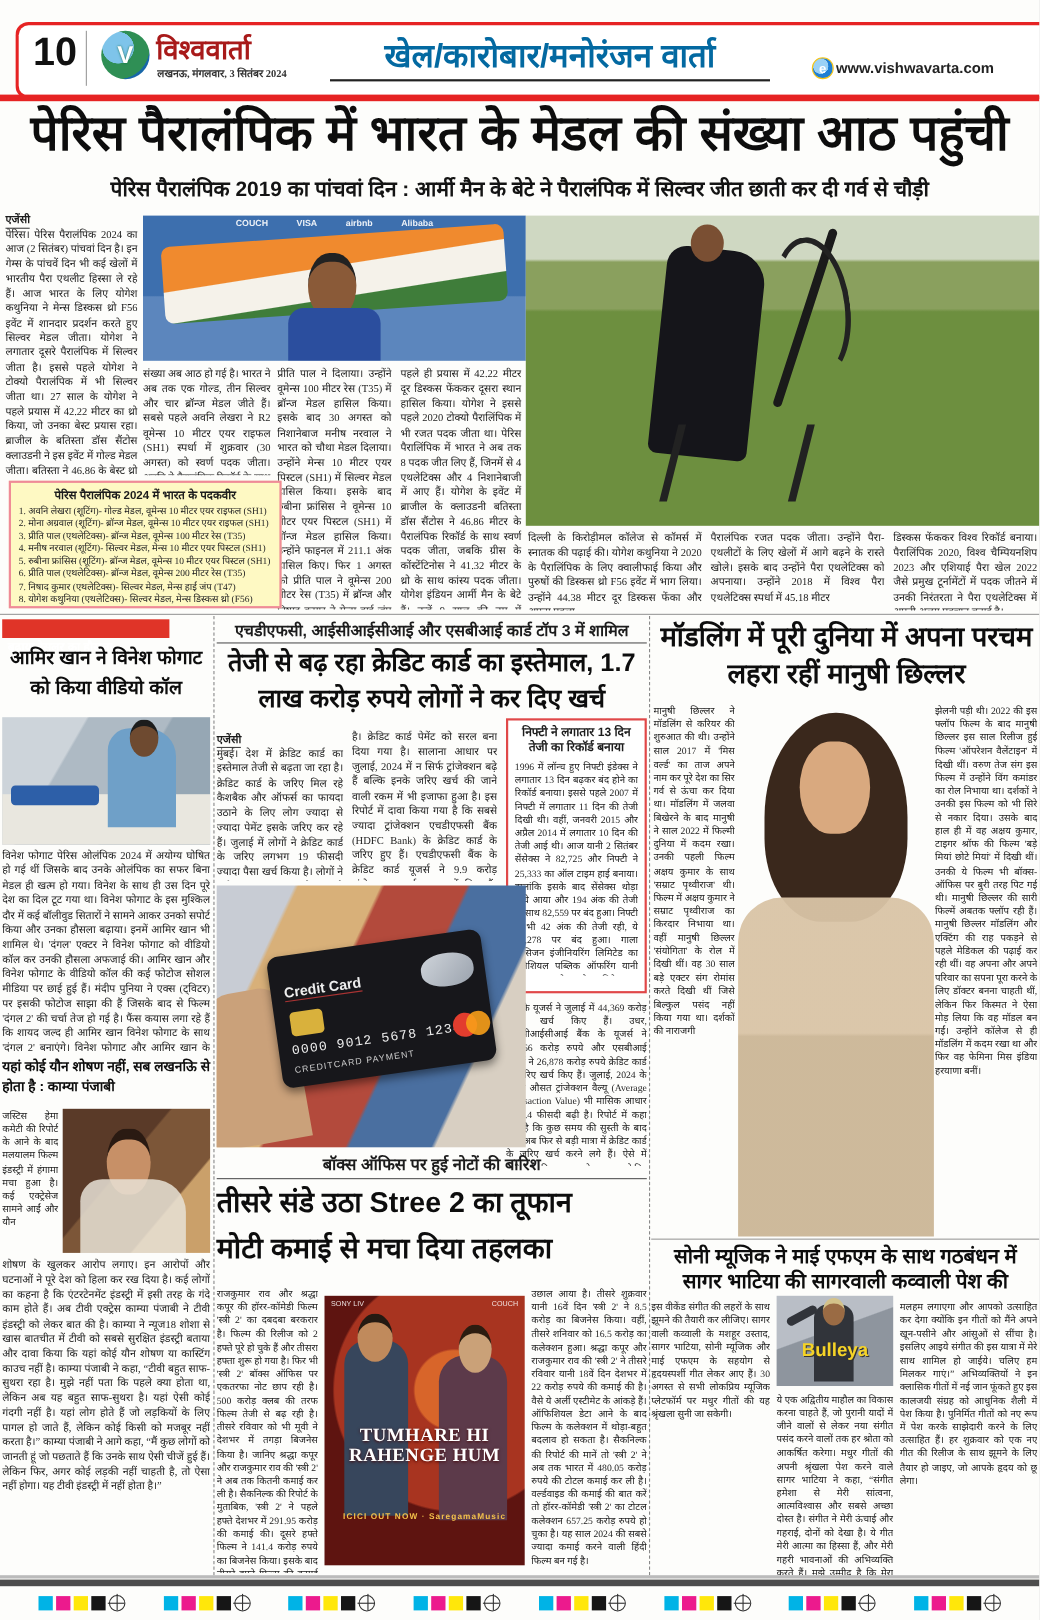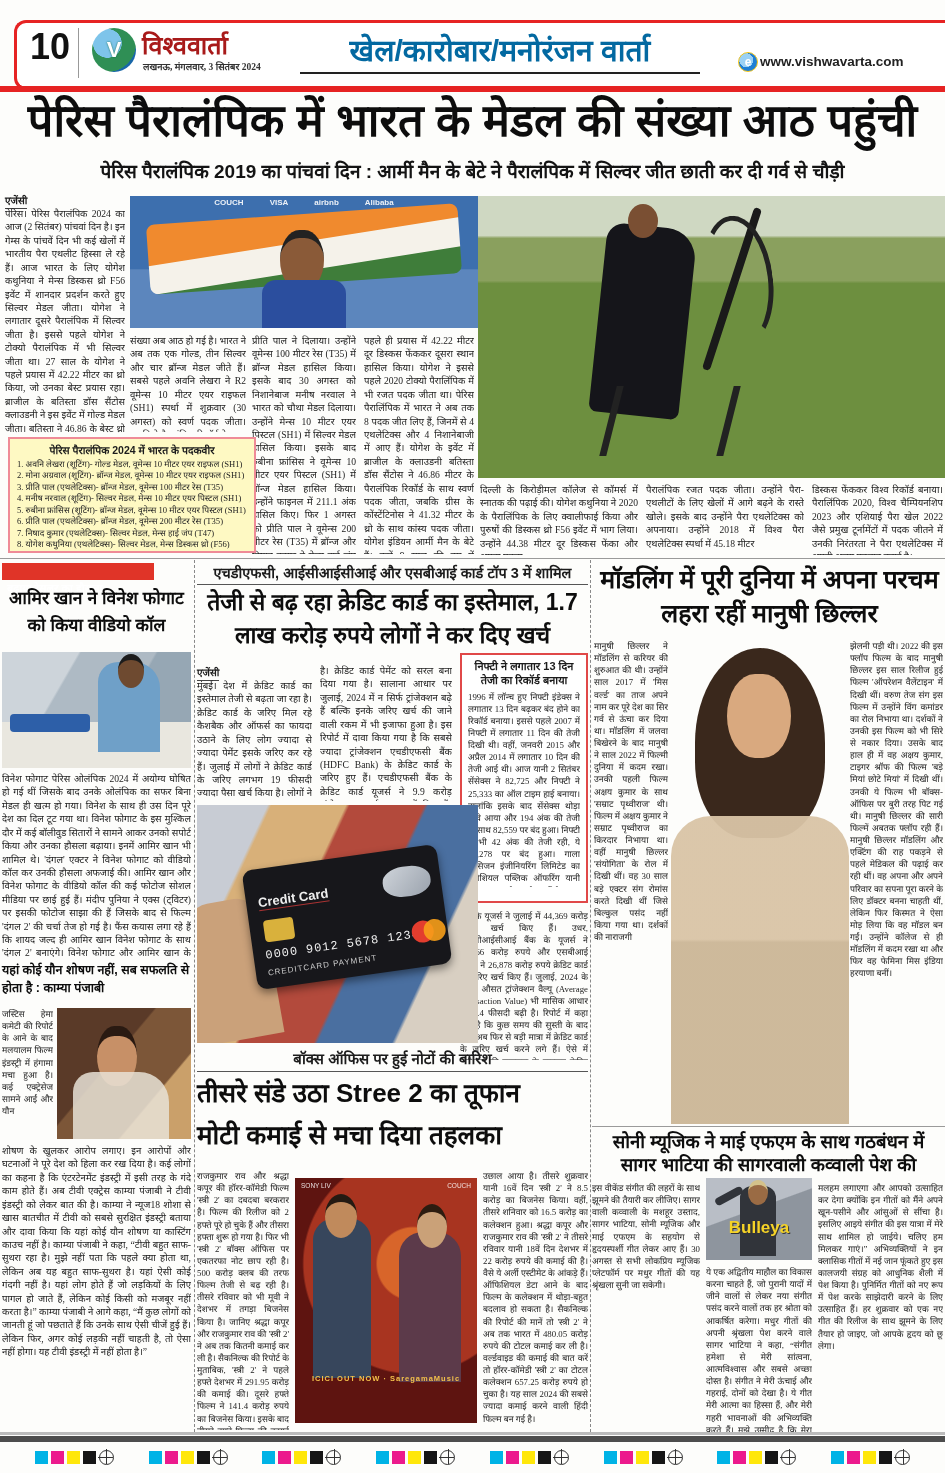--- a/index.html
+++ b/index.html
@@ -194,21 +194,21 @@
   <div class="abs red-kicker">बढ़ाया रेसलर का हौसला</div>
   <div class="abs headline" style="left:2px;top:585px;width:189px;font-size:17.5px;text-align:center;line-height:1.55;">आमिर खान ने विनेश फोगाट को किया वीडियो कॉल</div>
   <div class="abs photo photo-aamir">
     <div class="pa-table"></div>
     <div class="pa-cloth"></div>
     <div class="pa-man"></div>
     <div class="pa-head"></div>
   </div>
   <div class="abs body-text" style="left:2px;top:772px;width:189px;height:186px;">विनेश फोगाट पेरिस ओलंपिक 2024 में अयोग्य घोषित हो गई थीं जिसके बाद उनके ओलंपिक का सफर बिना मेडल ही खत्म हो गया। विनेश के साथ ही उस दिन पूरे देश का दिल टूट गया था। विनेश फोगाट के इस मुश्किल दौर में कई बॉलीवुड सितारों ने सामने आकर उनको सपोर्ट किया और उनका हौसला बढ़ाया। इनमें आमिर खान भी शामिल थे। 'दंगल' एक्टर ने विनेश फोगाट को वीडियो कॉल कर उनकी हौसला अफजाई की। आमिर खान और विनेश फोगाट के वीडियो कॉल की कई फोटोज सोशल मीडिया पर छाई हुई हैं। मंदीप पुनिया ने एक्स (ट्विटर) पर इसकी फोटोज साझा की हैं जिसके बाद से फिल्म 'दंगल 2' की चर्चा तेज हो गई है। फैंस कयास लगा रहे हैं कि शायद जल्द ही आमिर खान विनेश फोगाट के साथ 'दंगल 2' बनाएंगे। विनेश फोगाट और आमिर खान के वीडियो कॉल पर एक यूजर ने कमेंट करते हुए लिखा, 'दंगल 2 का इंतजार है'। वहीं दूसरे ने लिखा, 'आमिर खान जरूर विनेश फोगाट की धाकड़ बायोपिक बनाएंगे। वह बस सही समय का इंतजार कर रहे हैं।'</div>
 
-  <div class="abs headline" style="left:2px;top:962px;width:189px;font-size:12.5px;line-height:1.4;">यहां कोई यौन शोषण नहीं, सब सफलति से होता है : काम्या पंजाबी</div>
+  <div class="abs headline" style="left:2px;top:962px;width:189px;font-size:12.5px;line-height:1.4;">यहां कोई यौन शोषण नहीं, सब लखनऊि से होता है : काम्या पंजाबी</div>
   <div class="abs small-text" style="left:2px;top:1008px;width:51px;height:131px;">जस्टिस हेमा कमेटी की रिपोर्ट के आने के बाद मलयालम फिल्म इंडस्ट्री में हंगामा मचा हुआ है। कई एक्ट्रेसेज सामने आईं और यौन</div>
   <div class="abs photo photo-kamya">
     <div class="pk-face"></div>
     <div class="pk-saree"></div>
   </div>
   <div class="abs body-text" style="left:2px;top:1144px;width:189px;height:286px;">शोषण के खुलकर आरोप लगाए। इन आरोपों और घटनाओं ने पूरे देश को हिला कर रख दिया है। कई लोगों का कहना है कि एंटरटेनमेंट इंडस्ट्री में इसी तरह के गंदे काम होते हैं। अब टीवी एक्ट्रेस काम्या पंजाबी ने टीवी इंडस्ट्री को लेकर बात की है। काम्या ने न्यूज18 शोशा से खास बातचीत में टीवी को सबसे सुरक्षित इंडस्ट्री बताया और दावा किया कि यहां कोई यौन शोषण या कास्टिंग काउच नहीं है। काम्या पंजाबी ने कहा, “टीवी बहुत साफ-सुथरा रहा है। मुझे नहीं पता कि पहले क्या होता था, लेकिन अब यह बहुत साफ-सुथरा है। यहां ऐसी कोई गंदगी नहीं है। यहां लोग होते हैं जो लड़कियों के लिए पागल हो जाते हैं, लेकिन कोई किसी को मजबूर नहीं करता है।” काम्या पंजाबी ने आगे कहा, “मैं कुछ लोगों को जानती हूं जो पछताते हैं कि उनके साथ ऐसी चीजें हुई हैं। लेकिन फिर, अगर कोई लड़की नहीं चाहती है, तो ऐसा नहीं होगा। यह टीवी इंडस्ट्री में नहीं होता है।”</div>
 
   <div class="abs kicker" style="left:197px;top:562px;width:391px;text-align:center;font-size:14.5px;border-bottom:1px solid #555;padding-bottom:2px;">एचडीएफसी, आईसीआईसीआई और एसबीआई कार्ड टॉप 3 में शामिल</div>
   <div class="abs headline" style="left:197px;top:586px;width:391px;text-align:center;font-size:23px;line-height:1.45;">तेजी से बढ़ रहा क्रेडिट कार्ड का इस्तेमाल, 1.7 लाख करोड़ रुपये लोगों ने कर दिए खर्च</div>
   <div class="abs" style="left:197px;top:662px;">
@@ -243,20 +243,21 @@
 
   <div class="abs photo poster">
     <div class="p-top">
       <span>SONY LIV</span>
       <span>COUCH</span>
     </div>
     <div class="p-man"></div>
     <div class="p-man-head"></div>
     <div class="p-woman"></div>
     <div class="p-woman-head"></div>
+    <div class="p-title">TUMHARE HI RAHENGE HUM</div>
     <div class="p-song">
       <span>ICICI OUT NOW</span> ·
       <span>SaregamaMusic</span>
     </div>
   </div>
 
   <div class="abs small-text" style="left:483px;top:1170px;width:105px;height:260px;">उछाल आया है। तीसरे शुक्रवार यानी 16वें दिन 'स्त्री 2' ने 8.5 करोड़ का बिजनेस किया। वहीं, तीसरे शनिवार को 16.5 करोड़ का कलेक्शन हुआ। श्रद्धा कपूर और राजकुमार राव की 'स्त्री 2' ने तीसरे रविवार यानी 18वें दिन देशभर में 22 करोड़ रुपये की कमाई की है। वैसे ये अर्ली एस्टीमेट के आंकड़े हैं। ऑफिशियल डेटा आने के बाद फिल्म के कलेक्शन में थोड़ा-बहुत बदलाव हो सकता है। सैकनिल्क की रिपोर्ट की मानें तो 'स्त्री 2' ने अब तक भारत में 480.05 करोड़ रुपये की टोटल कमाई कर ली है। वर्ल्डवाइड की कमाई की बात करें तो हॉरर-कॉमेडी 'स्त्री 2' का टोटल कलेक्शन 657.25 करोड़ रुपये हो चुका है। यह साल 2024 की सबसे ज्यादा कमाई करने वाली हिंदी फिल्म बन गई है।</div>
 
   <div class="abs headline" style="left:594px;top:563px;width:351px;text-align:center;font-size:25px;line-height:1.35;">
     <span>मॉडलिंग में पूरी दुनिया में अपना परचम लहरा रहीं मानुषी छिल्लर</span>

